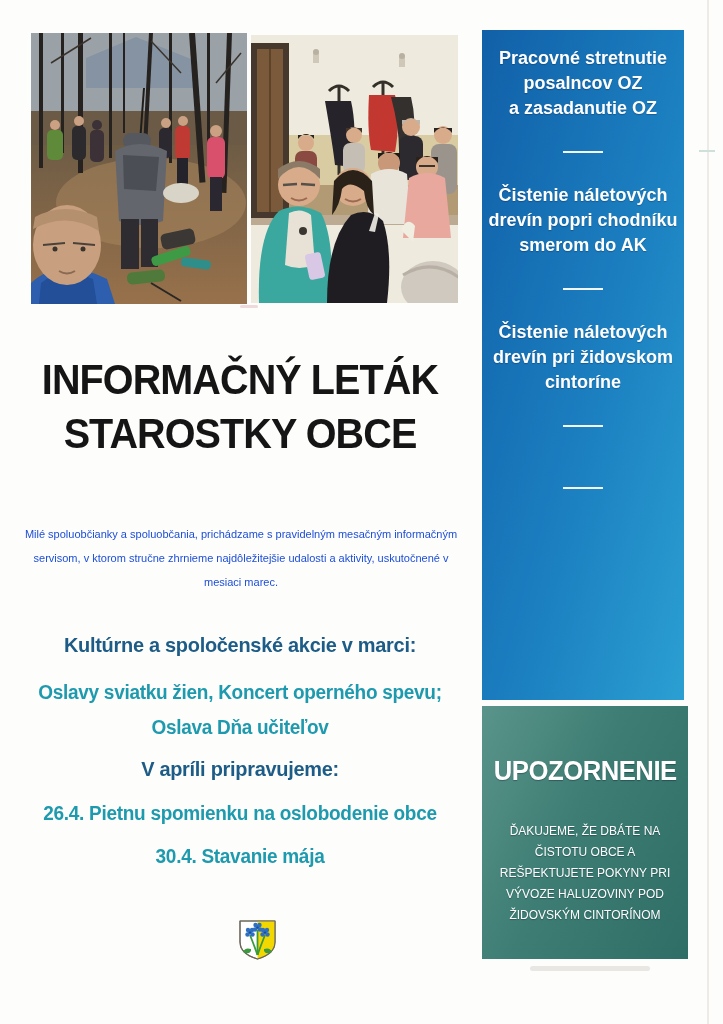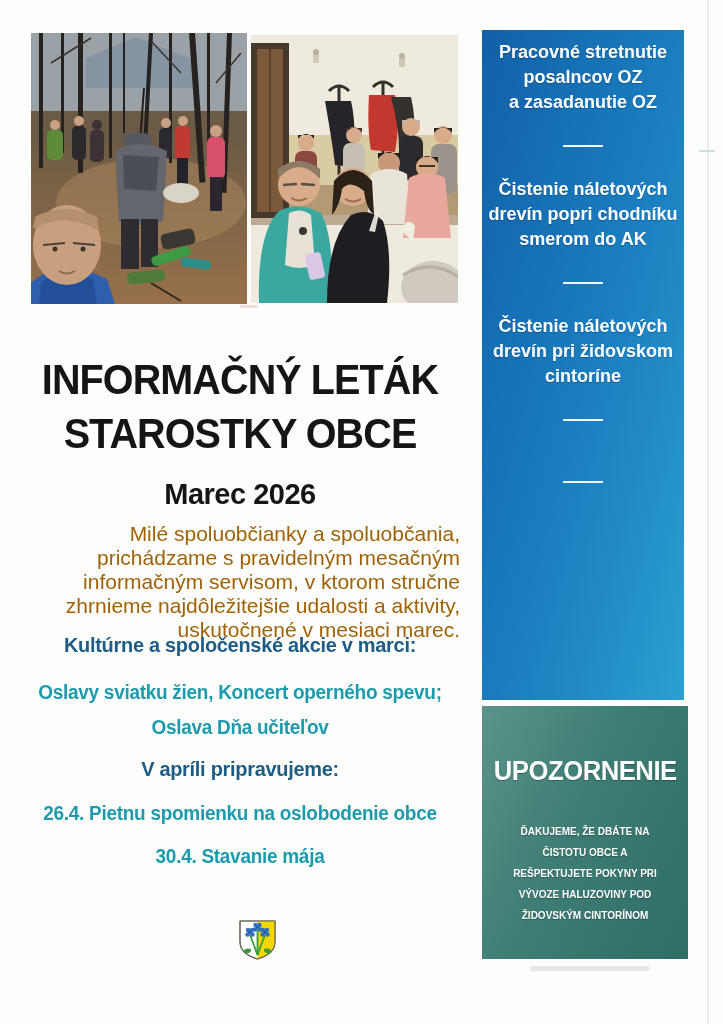--- a/index.html
+++ b/index.html
@@ -7,39 +7,39 @@
         font-family:"Liberation Sans",sans-serif;}
   .abs{position:absolute;}
   .pre{white-space:pre-line;}
   .condensed{transform:scaleX(.92);transform-origin:center;}
   .condensed95{transform:scaleX(.95);transform-origin:center;}
 
   
   .title-line{font-weight:bold;color:#151515;font-size:43px;line-height:54px;
               letter-spacing:-1px;text-align:center;}
   .month{font-weight:bold;color:#151515;font-size:29px;text-align:center;letter-spacing:-.5px;}
-  .intro{color:#a16207;font-size:21px;line-height:24px;text-align:right;}
+  .intro{color:#1d4ed8;font-size:11px;line-height:24px;text-align:center;}
   .sec-heading{font-weight:bold;font-size:21px;text-align:center;letter-spacing:-.3px;}
   .sec-event{font-weight:bold;font-size:20px;text-align:center;letter-spacing:-.3px;}
 
   
   .banner{left:482px;top:30px;width:202px;height:670px;
           background:linear-gradient(105deg,#1160a8 0%,#1b7fc0 55%,#2b9fd2 100%);
-          display:flex;flex-direction:column;align-items:center;padding-top:10px;box-sizing:border-box;}
+          display:flex;flex-direction:column;align-items:center;padding-top:16px;box-sizing:border-box;}
   .banner-item{color:#ffffff;font-weight:bold;font-size:18px;line-height:25px;text-align:center;
                width:190px;text-shadow:0 1px 1px rgba(0,0,40,.25);}
   .banner-hr{width:40px;height:2px;background:#f2f6fa;margin:30px 0;}
 
   
   .notice{left:482px;top:706px;width:206px;height:253px;
           background:linear-gradient(115deg,#5a948a 0%,#3d7d73 45%,#2e6e66 100%);
           display:flex;flex-direction:column;align-items:center;box-sizing:border-box;padding:50px 12px 0 12px;}
   .notice-title{color:#ffffff;font-weight:bold;font-size:27px;letter-spacing:-.5px;
                 text-shadow:0 1px 1px rgba(0,0,30,.3);}
-  .notice-body{margin-top:34px;color:#ffffff;font-weight:bold;font-size:10px;line-height:21px;
+  .notice-body{margin-top:34px;color:#ffffff;font-weight:normal;font-size:12px;line-height:21px;
                text-align:center;text-shadow:0 1px 1px rgba(0,0,30,.3);}
 
   
   .scan-vline{left:707px;top:0;width:2px;height:1024px;background:#edeae8;}
   .scan-tick{left:699px;top:150px;width:16px;height:2px;background:#cfe0db;}
   .scan-smudge{left:530px;top:966px;width:120px;height:5px;background:#e9e7e4;border-radius:3px;}
   .scan-smudge2{left:240px;top:305px;width:18px;height:3px;background:#f0d9da;border-radius:2px;}
 </style>
 </head>
 <body>
@@ -185,21 +185,20 @@
       <path d="M118,196 l6,-18 4,1 -4,18 Z" fill="#f0eee6" opacity=".9"></path>
 
       <ellipse cx="182" cy="252" rx="32" ry="26" fill="#cfc9c0"></ellipse>
       <path d="M152,240 q30,-18 58,4" stroke="#b8b0a4" stroke-width="3" fill="none"></path>
     </svg>
   </div>
 
   <div class="abs title-line condensed" style="left:10px;top:352px;width:460px;">INFORMAČNÝ LETÁK</div>
   <div class="abs title-line condensed" style="left:10px;top:406px;width:460px;">STAROSTKY OBCE</div>
 
-  <div class="abs month" style="left:10px;top:478px;width:460px;">Marec 2026</div>
 
   <div class="abs intro" style="left:22px;top:522px;width:438px;">Milé spoluobčianky a spoluobčania, prichádzame s pravidelným mesačným informačným servisom, v ktorom stručne zhrnieme najdôležitejšie udalosti a aktivity, uskutočnené v mesiaci marec.</div>
 
   <div class="abs sec-heading condensed95" style="left:10px;top:633px;width:460px;color:#1d5c86;">Kultúrne a spoločenské akcie v marci:</div>
 
   <div class="abs sec-event condensed95" style="left:10px;top:681px;width:460px;color:#1e9aae;">Oslavy sviatku žien, Koncert operného spevu;</div>
   <div class="abs sec-event condensed95" style="left:10px;top:716px;width:460px;color:#1e9aae;">Oslava Dňa učiteľov</div>
 
   <div class="abs sec-heading condensed95" style="left:10px;top:757px;width:460px;color:#1d5c86;">V apríli pripravujeme:</div>
 

